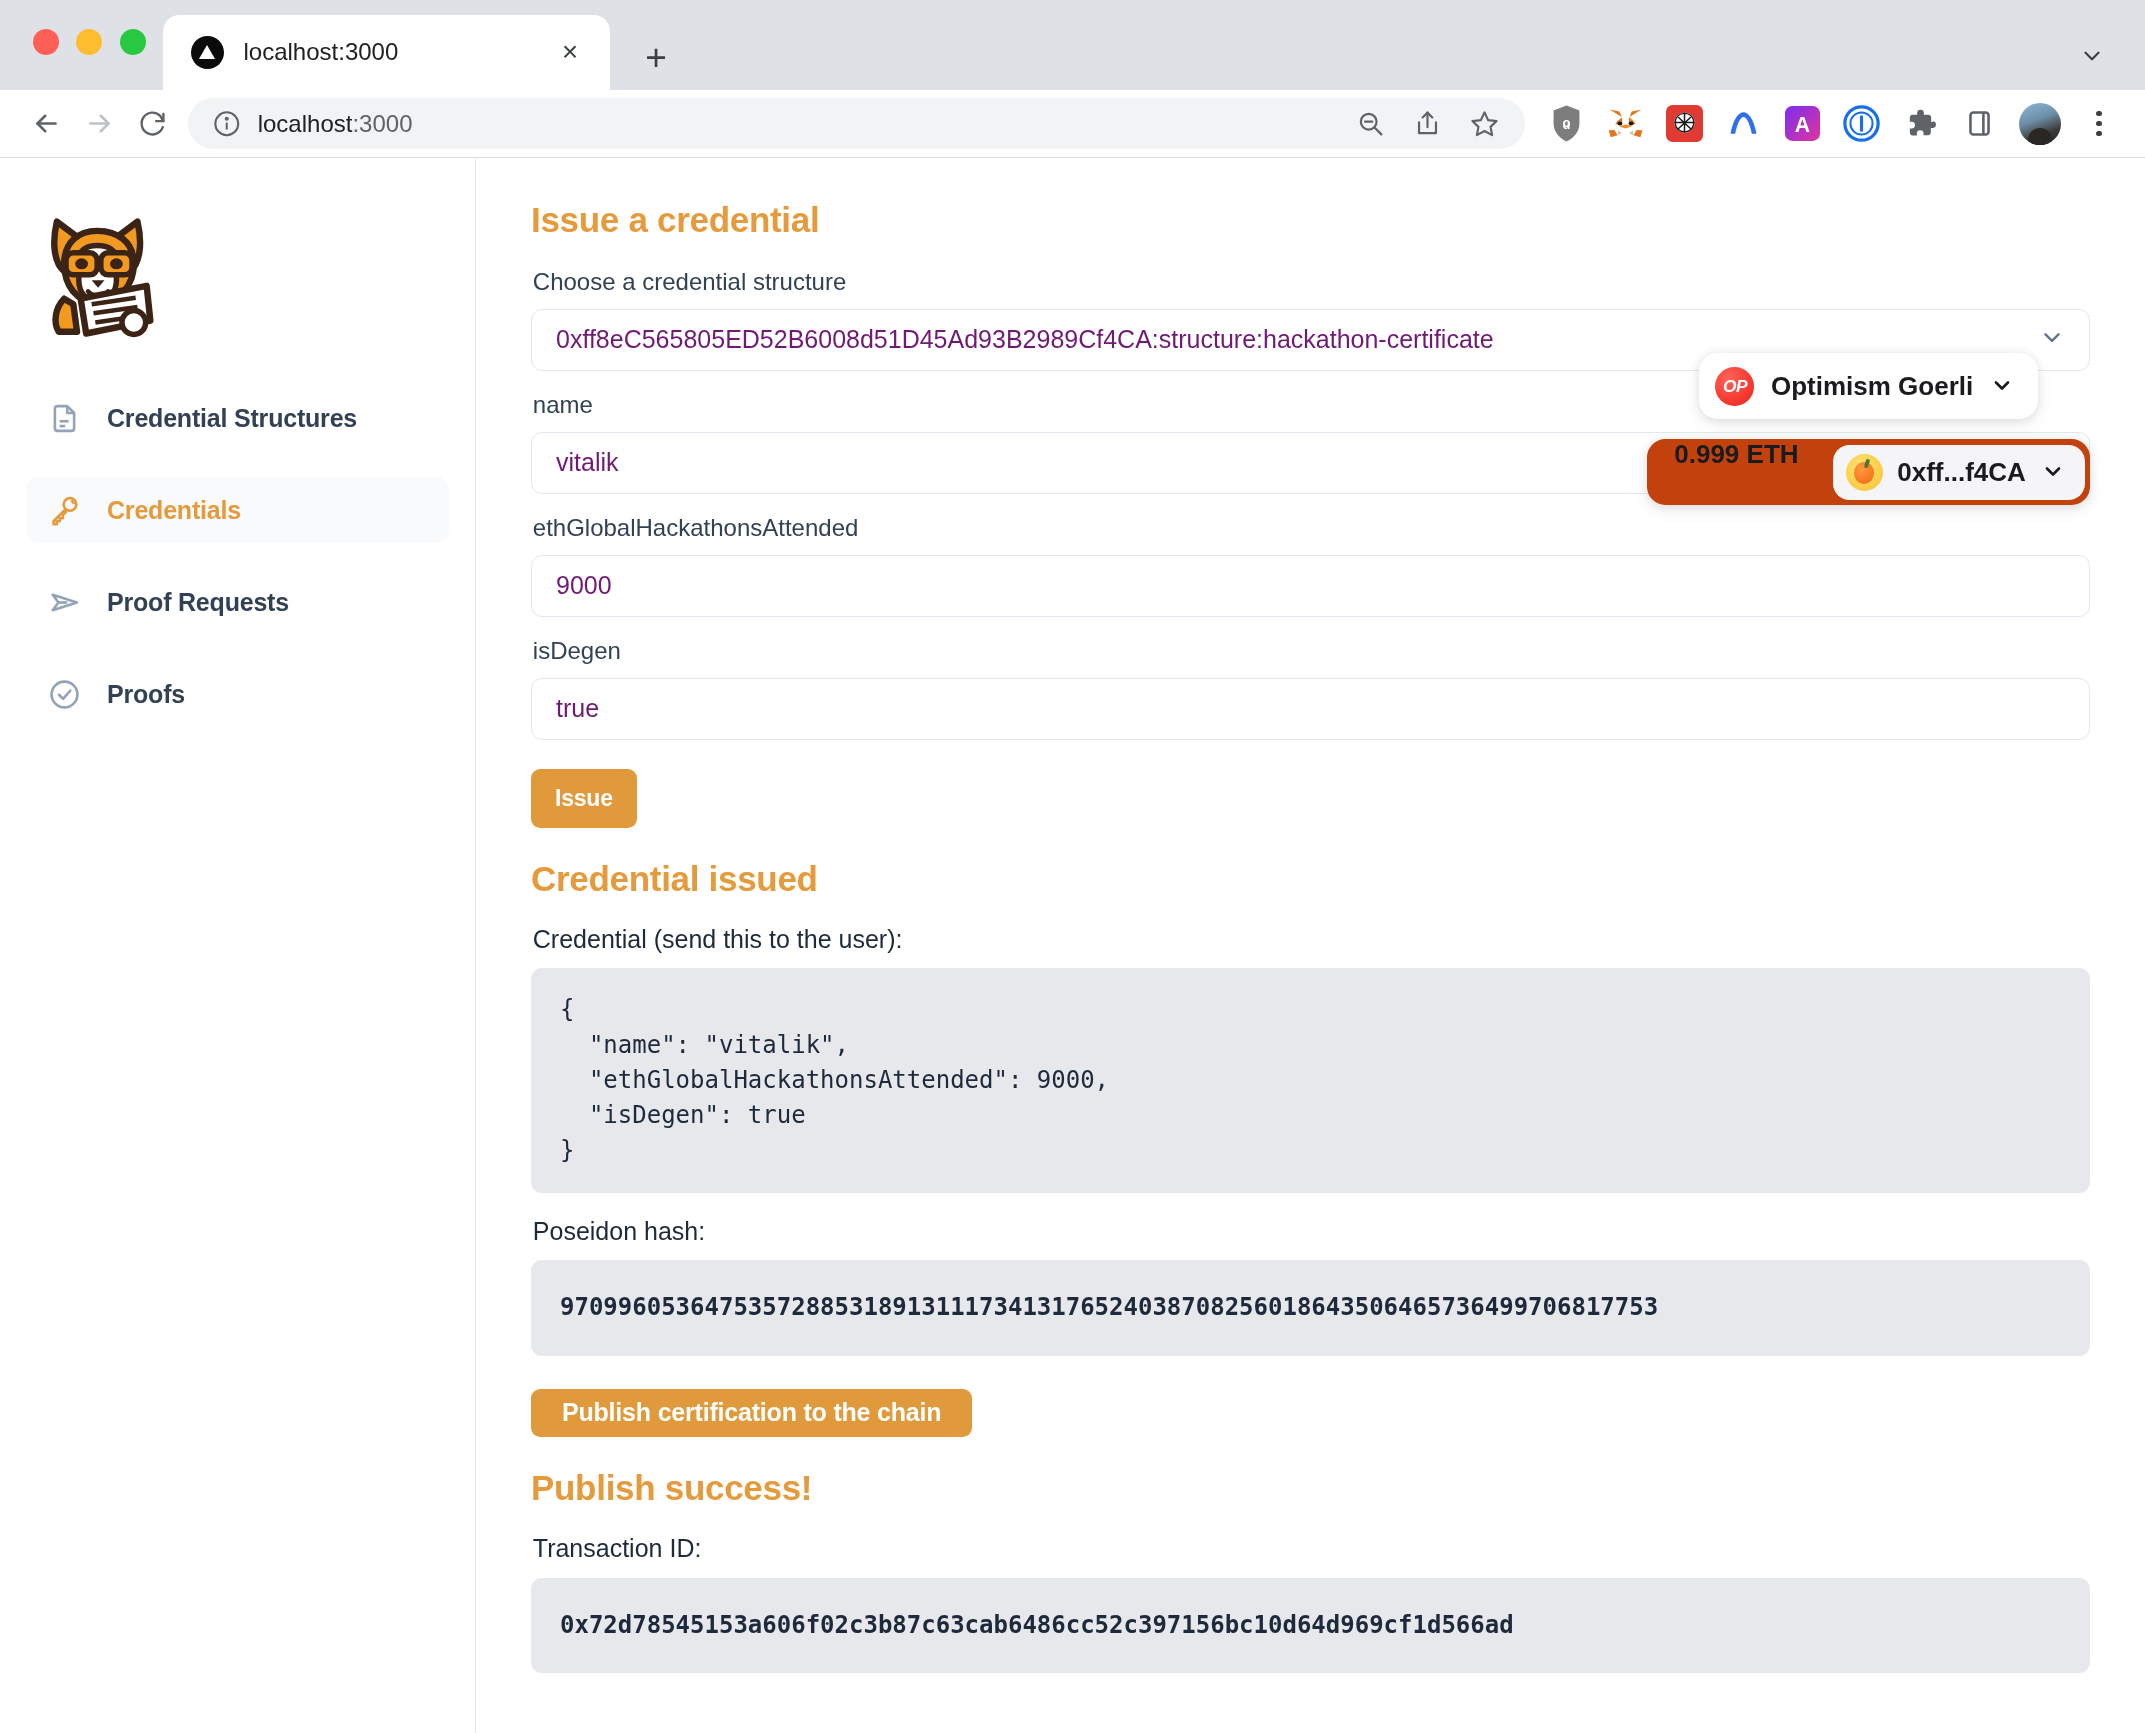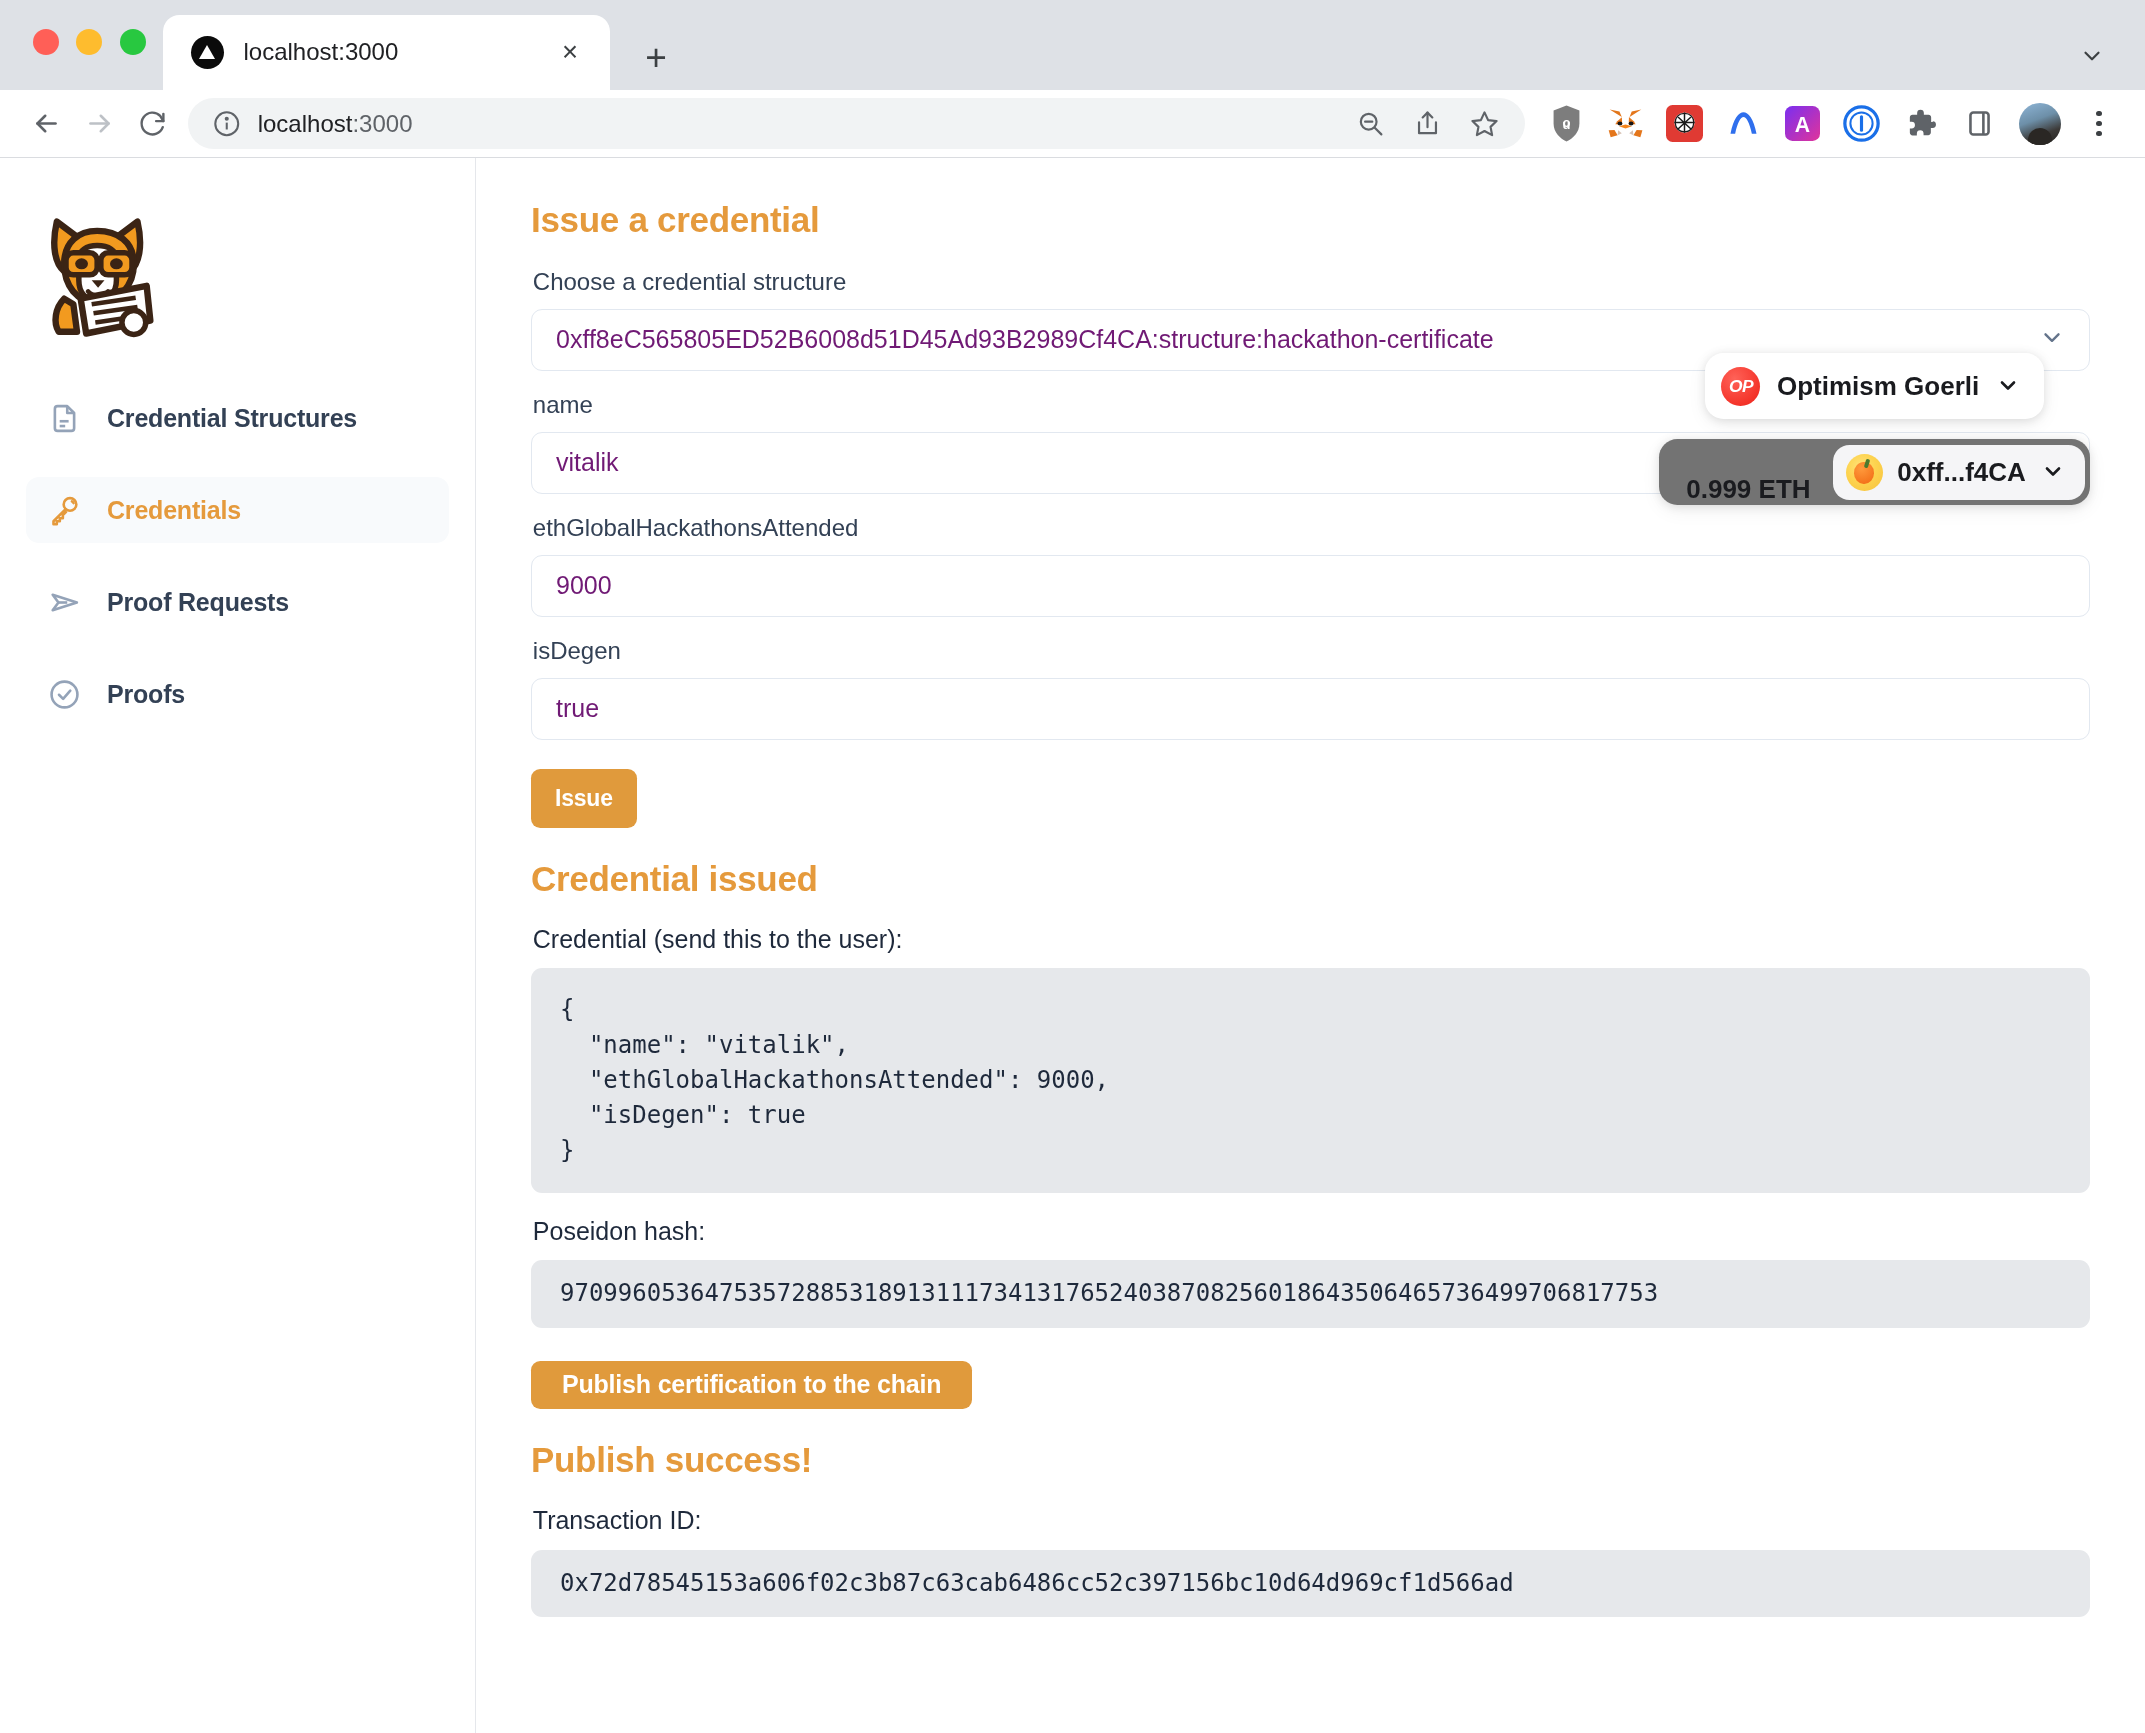--- a/index.html
+++ b/index.html
@@ -146,24 +146,25 @@
   }
   .op-badge {
     width: 39px; height: 39px; border-radius: 50%;
     background: radial-gradient(circle at 35% 30%, #ff6258 0%, #f4342a 70%, #e5231c 100%);
     color: #fff; font-size: 17.4px; font-weight: 700; font-style: italic;
     display: flex; align-items: center; justify-content: center;
     flex: 0 0 auto; letter-spacing: -0.5px;
   }
   .chain-name { font-size: 26px; font-weight: 700; color: #1a1b1f; white-space: nowrap; }
   .acct-wrap {
-    display: flex; align-items: flex-end;
-    background: #737373; border-radius: 18.4px; height: 66px;
+    display: flex; align-items: flex-start;
+    background: #c2410c; border-radius: 18.4px; height: 66px;
     box-shadow: 0 1.8px 9.2px rgba(0,0,0,.10), 0 5.5px 20px rgba(0,0,0,.06);
     padding: 0 5.5px 0 0;
+    gap: 12px;
   }
   .balance { font-size: 26px; font-weight: 700; color: #1a1b1f; padding: 0 22px 0 27.5px; white-space: nowrap; }
   .acct-btn {
     display: flex; align-items: center; gap: 14.7px;
     background: #f5f5f7; border-radius: 16.5px; height: 55px;
     padding: 0 20px 0 13px; margin: 5.5px 0;
   }
   .acct-avatar {
     width: 37px; height: 37px; border-radius: 50%;
     background: radial-gradient(circle at 40% 35%, #ffe27a 0%, #fdd34f 45%, #f6c13c 100%);
@@ -213,21 +214,21 @@
   .sub-label { font-size: 25px; color: #1e293b; margin: 0 0 14.7px 1.8px; }
 
   .codeblock {
     background: #e6e8eb; border-radius: 11px;
     padding: 24px 29px; margin-bottom: 24px;
     font-family: "DejaVu Sans Mono", monospace;
     font-size: 24px; line-height: 1.47; color: #1e293b;
     white-space: pre; overflow: hidden;
   }
   .codeblock.single {
-    padding: 16px 29px; white-space: nowrap;
+    padding: 30px 29px; white-space: nowrap; font-weight: bold;
   }
 </style>
 </head>
 <body>
 
 <div class="browser">
 
   <div class="titlebar">
     <div class="traffic">
       <span class="dot red"></span>

